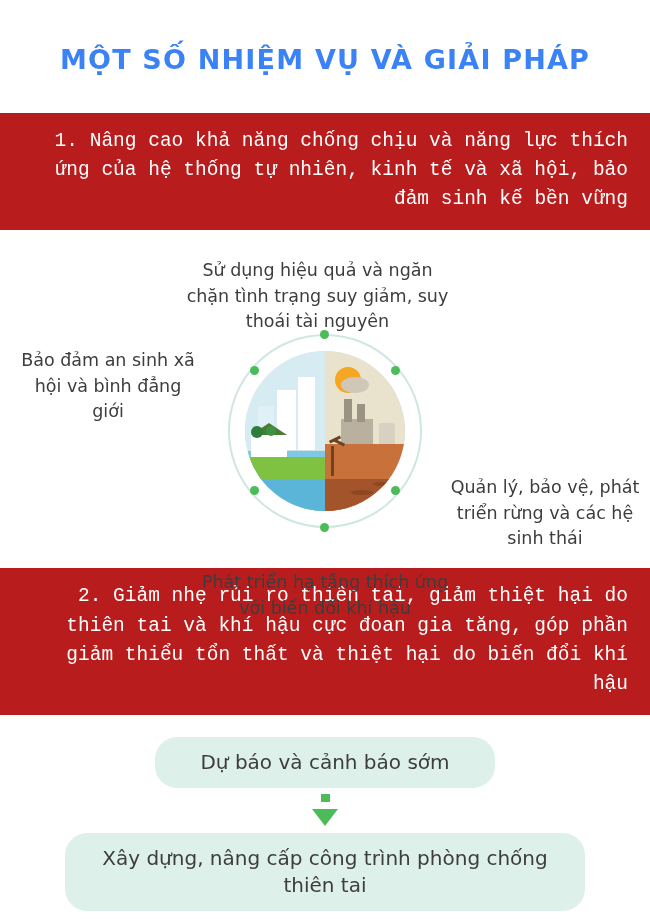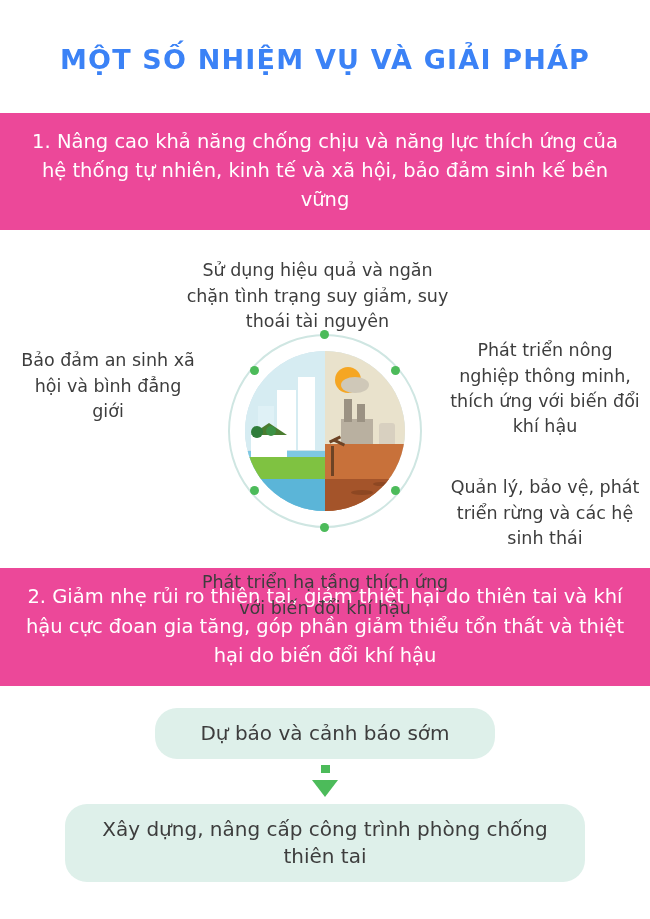--- a/index.html
+++ b/index.html
@@ -23,27 +23,28 @@
     font-size: 27px;
     letter-spacing: 1.2px;
     color: #3b82f6;
     padding: 26px 20px 18px 20px;
     line-height: 1.2;
     text-transform: uppercase;
   }
 
   
   .banner {
-    background: #ec4899;
+    background: #b91c1c;
     color: #ffffff;
-    text-align: center;
+    text-align: right;
     font-size: 19.5px;
     line-height: 1.5;
     padding: 14px 22px 16px 22px;
     box-sizing: border-box;
+    font-family: Liberation Mono, monospace;
   }
   .banner-1 { margin-top: 2px; }
   .banner-2 { margin-top: 7px; }
 
   
   .diagram {
     position: relative;
     height: 331px;
     width: 650px;
   }
@@ -168,21 +169,20 @@
 <body>
 
 <h1 class="title">MỘT SỐ NHIỆM VỤ VÀ GIẢI PHÁP</h1>
 
 <div class="banner banner-1">1. Nâng cao khả năng chống chịu và năng lực thích ứng của hệ thống tự nhiên, kinh tế và xã hội, bảo đảm sinh kế bền vững</div>
 
 <div class="diagram">
 
   <div class="lbl lbl-top">Sử dụng hiệu quả và ngăn chặn tình trạng suy giảm, suy thoái tài nguyên</div>
   <div class="lbl lbl-left-1">Bảo đảm an sinh xã hội và bình đẳng giới</div>
-  <div class="lbl lbl-right-1">Phát triển nông nghiệp thông minh, thích ứng với biến đổi khí hậu</div>
   <div class="lbl lbl-bottom">Phát triển hạ tầng thích ứng với biến đổi khí hậu</div>
   <div class="lbl lbl-right-2">Quản lý, bảo vệ, phát triển rừng và các hệ sinh thái</div>
 
   <div class="circle-wrap">
     <div class="ring"></div>
     <div class="dot dot-n"></div>
     <div class="dot dot-ne"></div>
     <div class="dot dot-nw"></div>
     <div class="dot dot-se"></div>
     <div class="dot dot-sw"></div>

